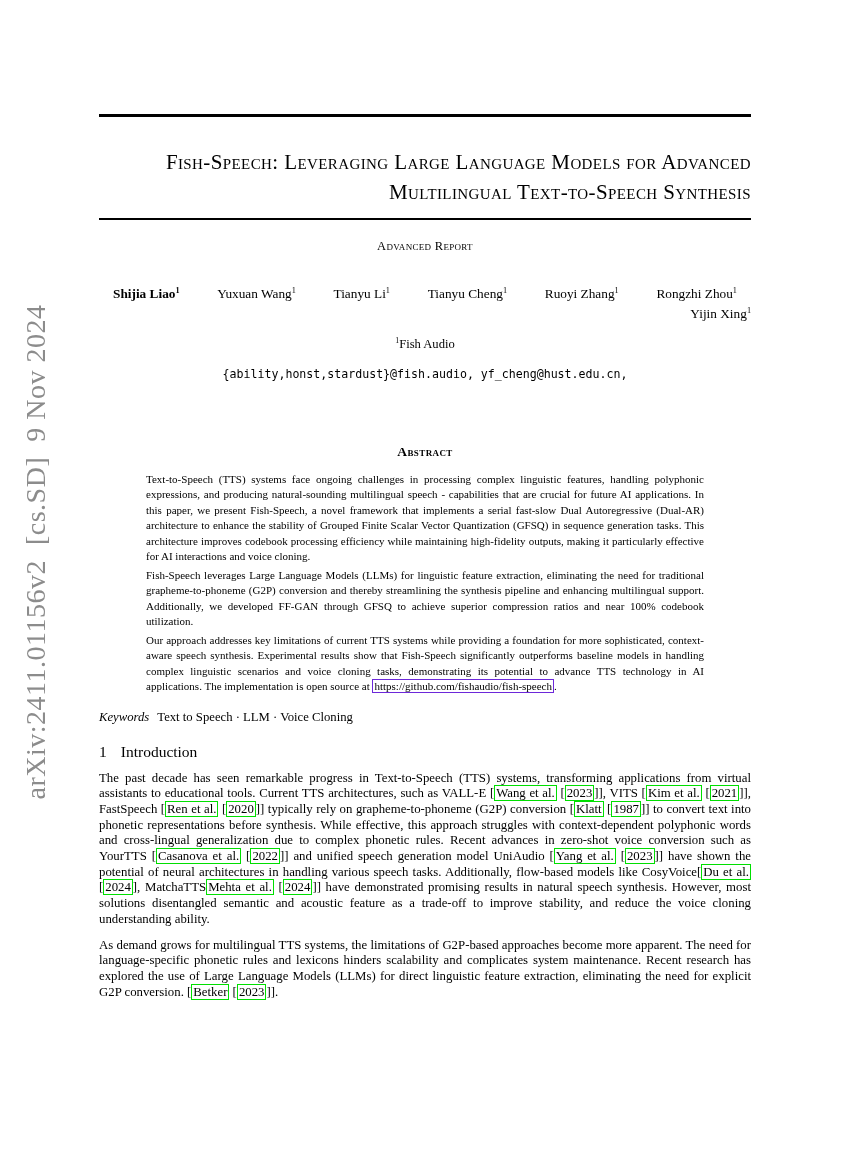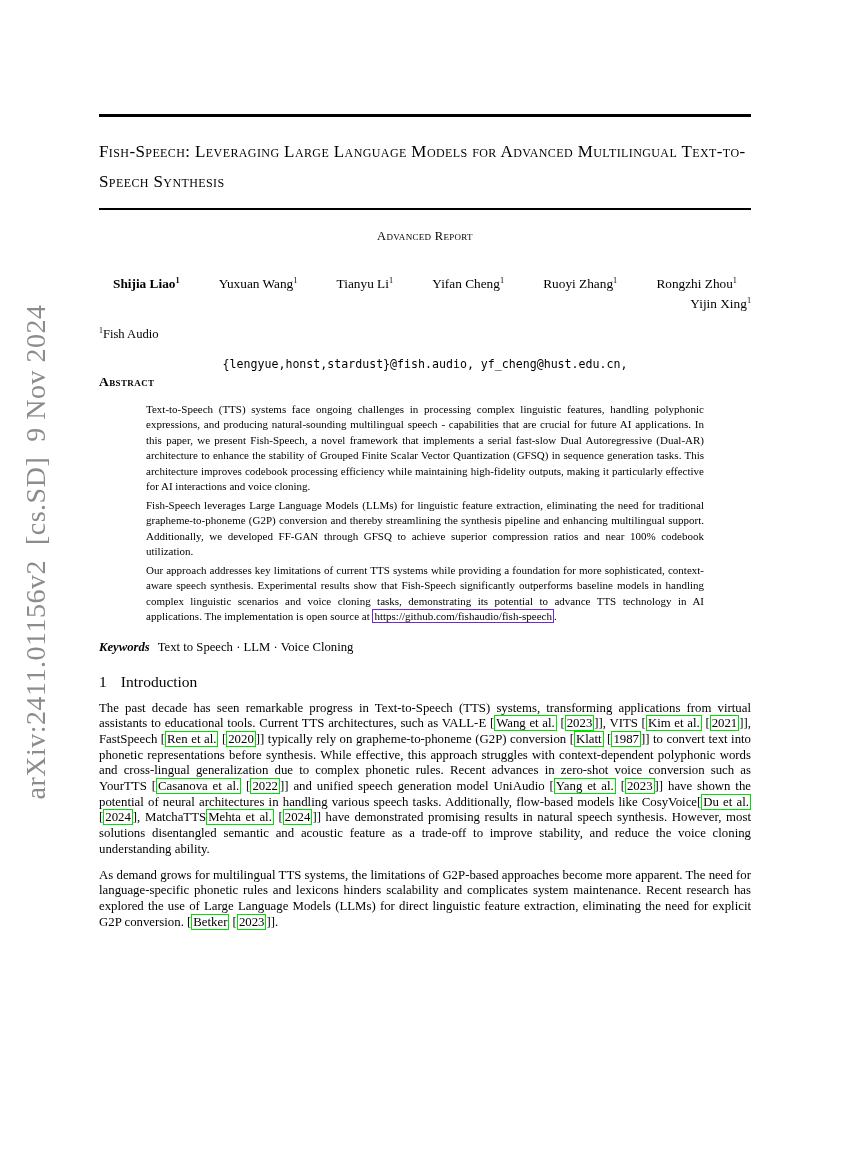--- a/index.html
+++ b/index.html
@@ -26,25 +26,25 @@
   .content {
     position: absolute;
     left: 99px;
     top: 0;
     width: 652px;
   }
   .rule { background: #000000; width: 100%; }
   .rule-top { margin-top: 114px; height: 2.5px; }
   .rule-bottom { margin-top: 11px; height: 2.5px; }
   .title {
-    margin-top: 20px;
-    text-align: left;
+    margin-top: 30px;
+    text-align: right;
     font-variant: small-caps;
     font-weight: normal;
-    font-size: 17px;
+    font-size: 21px;
     line-height: 30px;
     letter-spacing: 0.4px;
   }
   .report-type {
     margin-top: 19px;
     text-align: center;
     font-variant: small-caps;
     font-size: 12.5px;
     letter-spacing: 0.3px;
   }
@@ -58,49 +58,51 @@
   }
   .authors-row2 {
     margin-top: 3px;
     text-align: right;
     font-size: 13.3px;
   }
   .author-bold { font-weight: bold; }
   sup { font-size: 0.62em; }
   .affiliation {
     margin-top: 14px;
+    text-align: center;
     font-size: 12.6px;
   }
   .emails {
     margin-top: 13px;
     text-align: center;
     font-family: "DejaVu Sans Mono", "Liberation Mono", monospace;
     font-size: 11.6px;
     line-height: 18.5px;
   }
   .abstract-heading {
-    text-align: left;
+    margin-top: 60px;
+    text-align: center;
     font-variant: small-caps;
     font-weight: bold;
     font-size: 13.5px;
     letter-spacing: 0.4px;
   }
   .abstract-body {
     margin: 12px auto 0 auto;
     width: 558px;
     font-size: 11px;
     line-height: 15.5px;
     text-align: justify;
   }
   .abstract-body p { margin-bottom: 3px; }
   .keywords {
     margin-top: 15px;
     font-size: 12.7px;
   }
-  .kw-label { font-weight: bold; font-style: italic; margin-right: 8px; }
+  .kw-label { font-weight: normal; font-style: italic; margin-right: 8px; }
   .section-heading {
     margin-top: 18px;
     font-size: 15.5px;
     font-weight: normal;
   }
   .sec-num { margin-right: 14px; }
   .body-par {
     margin-top: 10px;
     font-size: 12.8px;
     line-height: 15.7px;
@@ -129,32 +131,32 @@
     <h1 class="title">Fish-Speech: Leveraging Large Language Models for Advanced Multilingual Text-to-Speech Synthesis</h1>
 
     <div class="rule rule-bottom"></div>
 
     <div class="report-type">Advanced Report</div>
 
     <div class="authors-row">
       <span class="author author-bold"><span>Shijia Liao</span><sup>1</sup></span>
       <span class="author"><span>Yuxuan Wang</span><sup>1</sup></span>
       <span class="author"><span>Tianyu Li</span><sup>1</sup></span>
-      <span class="author"><span>Yifan Cheng</span><sup>1</sup></span>
+      <span class="author"><span>Tianyu Cheng</span><sup>1</sup></span>
       <span class="author"><span>Ruoyi Zhang</span><sup>1</sup></span>
       <span class="author"><span>Rongzhi Zhou</span><sup>1</sup></span>
     </div>
     <div class="authors-row2">
       <span class="author"><span>Yijin Xing</span><sup>1</sup></span>
     </div>
 
     <div class="affiliation"><sup>1</sup><span>Fish Audio</span></div>
 
     <div class="emails">
-      <div>{lengyue,honst,stardust}@fish.audio, yf_cheng@hust.edu.cn,</div>
+      <div>{ability,honst,stardust}@fish.audio, yf_cheng@hust.edu.cn,</div>
     </div>
 
     <div class="abstract-heading">Abstract</div>
 
     <div class="abstract-body">
       <p>Text-to-Speech (TTS) systems face ongoing challenges in processing complex linguistic features, handling polyphonic expressions, and producing natural-sounding multilingual speech - capabilities that are crucial for future AI applications. In this paper, we present Fish-Speech, a novel framework that implements a serial fast-slow Dual Autoregressive (Dual-AR) architecture to enhance the stability of Grouped Finite Scalar Vector Quantization (GFSQ) in sequence generation tasks. This architecture improves codebook processing efficiency while maintaining high-fidelity outputs, making it particularly effective for AI interactions and voice cloning.</p>
       <p>Fish-Speech leverages Large Language Models (LLMs) for linguistic feature extraction, eliminating the need for traditional grapheme-to-phoneme (G2P) conversion and thereby streamlining the synthesis pipeline and enhancing multilingual support. Additionally, we developed FF-GAN through GFSQ to achieve superior compression ratios and near 100% codebook utilization.</p>
       <p>Our approach addresses key limitations of current TTS systems while providing a foundation for more sophisticated, context-aware speech synthesis. Experimental results show that Fish-Speech significantly outperforms baseline models in handling complex linguistic scenarios and voice cloning tasks, demonstrating its potential to advance TTS technology in AI applications. The implementation is open source at <span class="link-box">https://github.com/fishaudio/fish-speech</span>.</p>
     </div>
 

